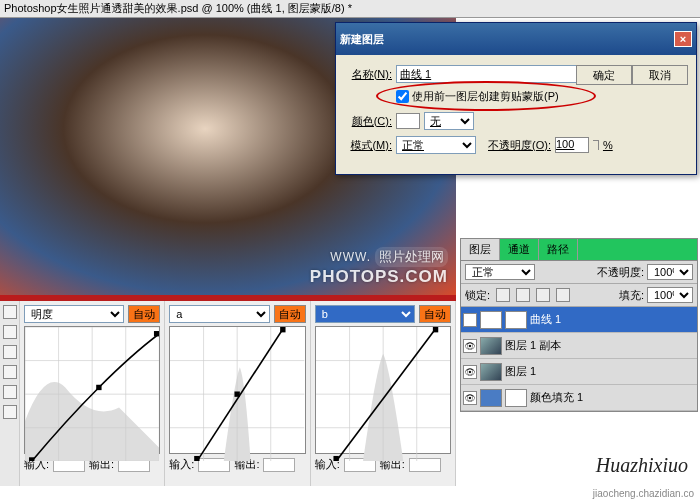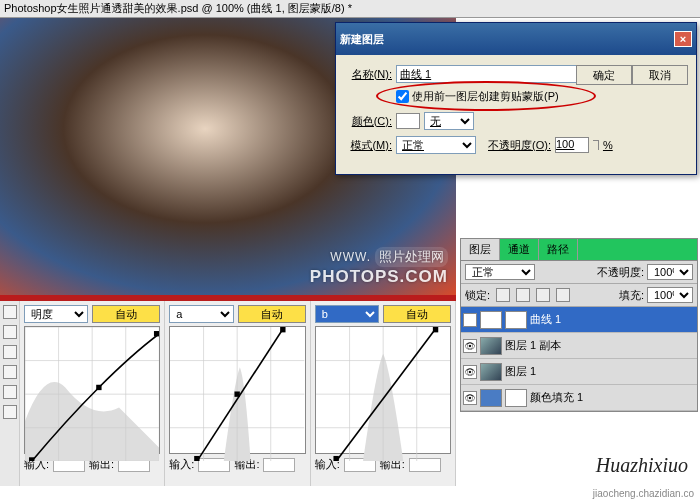--- a/index.html
+++ b/index.html
@@ -28,21 +28,21 @@
 .swatch { width: 24px; height: 16px; border: 1px solid #888; background: #fff; display:inline-block; }
 .pct-box { width: 34px; height: 16px; border: 1px solid #888; background: #fff; text-align: left; display:inline-block; }
 
 .curves-strip { position: absolute; left: 0; top: 295px; width: 456px; height: 212px; background: #eee; border-top: 6px solid #b91c1c; display: flex; }
 .tool-col { width: 20px; border-right: 1px solid #ccc; background: #e8e8e8; display: flex; flex-direction: column; align-items: center; padding-top: 4px; gap: 6px; }
 .tool-ico { width: 14px; height: 14px; border: 1px solid #888; background: #f4f4f4; }
 .curve-panel { flex: 1; padding: 4px 4px; border-right: 1px solid #ccc; }
 .curve-head { display: flex; align-items: center; gap: 4px; margin-bottom: 3px; }
 .sel { height: 18px; border: 1px solid #7f9db9; background: #fff; padding: 0 2px; flex: 1; }
 .sel.active { background: #316ac5; color: #fff; }
-.auto-btn { height: 18px; padding: 0 22px; border: 1px solid #888; background: #fde047; }
+.auto-btn { height: 18px; padding: 0 4px; border: 1px solid #888; background: #f97316; }
 .curve-box { width: 100%; height: 128px; border: 1px solid #888; background: #fff; position: relative; }
 .curve-box svg { position: absolute; inset: 0; }
 .io-row { display: flex; gap: 4px; margin-top: 3px; align-items: center; }
 .io-row .mini { width: 32px; height: 14px; border: 1px solid #aaa; background: #fff; }
 
 .panels { position: absolute; right: 2px; top: 238px; width: 238px; background: #dcdcdc; border: 1px solid #888; }
 .panel-tabs { display: flex; background: #22c55e; border-bottom: 1px solid #888; }
 .panel-tab { padding: 3px 8px; border-right: 1px solid #999; }
 .panel-tab.active { background: #dcdcdc; }
 .panel-opts { display: flex; align-items: center; justify-content: space-between; padding: 3px 4px; border-bottom: 1px solid #aaa; }

